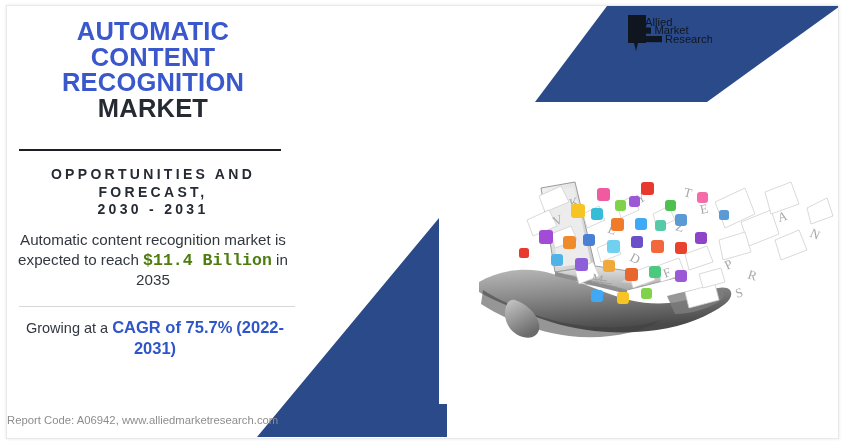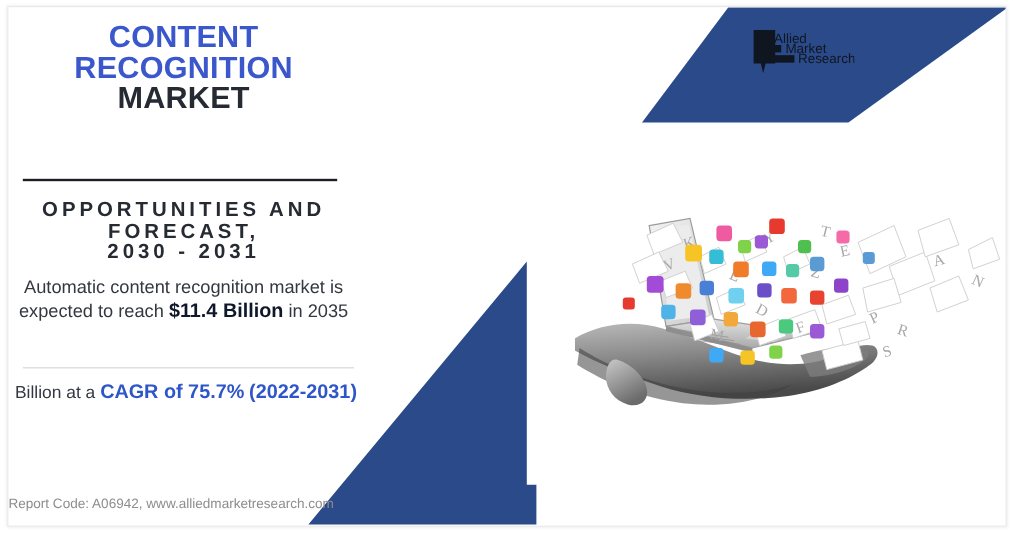--- a/index.html
+++ b/index.html
@@ -65,41 +65,42 @@
     height: 0;
     border-top: 2px solid #1d1f24;
   }
 
   #subtitle {
     position: absolute;
     left: 6px;
     top: 160px;
     width: 280px;
     text-align: center;
-    font-size: 17px;
+    font-size: 14px;
     font-weight: bold;
     color: #262b33;
     letter-spacing: 3.3px;
     line-height: 17.5px;
   }
 
   #value-statement {
     position: absolute;
     left: 4px;
     top: 224px;
     width: 284px;
     text-align: center;
     font-size: 15.2px;
     color: #333840;
     line-height: 19.5px;
   }
   #value-statement .amount {
-    color: #0f172a;
+    color: #4d7c0f;
     font-weight: bold;
     font-size: 16.5px;
+    font-family: Liberation Mono, monospace;
   }
 
   #cagr-divider {
     position: absolute;
     left: 12px;
     top: 300px;
     width: 276px;
     height: 0;
     border-top: 1px solid #d8d8d8;
   }
@@ -117,21 +118,21 @@
   #cagr-statement .cagr-value {
     color: #2f56c9;
     font-weight: bold;
     font-size: 16.5px;
   }
 
   
   #brand-logo {
     position: absolute;
     left: 619px;
-    top: 17px;
+    top: 7px;
     width: 86px;
     height: 48px;
     z-index: 6;
   }
 
   
   #hero-photo {
     position: absolute;
     left: 472px;
     top: 168px;
@@ -309,20 +310,21 @@
         <rect x="162" y="114" width="11" height="11" rx="3" fill="#7fd24a"></rect>
         <rect x="218" y="18" width="11" height="11" rx="3" fill="#f46ba8"></rect>
         <rect x="240" y="36" width="10" height="10" rx="2.5" fill="#5b9bd5"></rect>
       </g>
     </svg>
   </div>
 
   <div id="left-column">
 
     <div id="main-title">
+      <span class="t-blue">AUTOMATIC</span>
       <span class="t-blue">CONTENT</span>
       <span class="t-blue">RECOGNITION</span>
       <span class="t-dark">MARKET</span>
     </div>
 
     <div id="title-divider"></div>
 
     <div id="subtitle">
       <span>OPPORTUNITIES AND</span><br>
       <span>FORECAST,</span><br>
@@ -331,21 +333,21 @@
 
     <div id="value-statement">
       <span>Automatic content recognition market is expected to reach</span>
       <span class="amount">$11.4 Billion</span>
       <span>in 2035</span>
     </div>
 
     <div id="cagr-divider"></div>
 
     <div id="cagr-statement">
-      <span>Billion at a</span>
+      <span>Growing at a</span>
       <span class="cagr-value">CAGR of 75.7%</span>
       <span class="cagr-value">(2022-2031)</span>
     </div>
 
   </div>
 
   <div id="report-footer">Report Code: A06942, www.alliedmarketresearch.com</div>
 
 </div>
 

